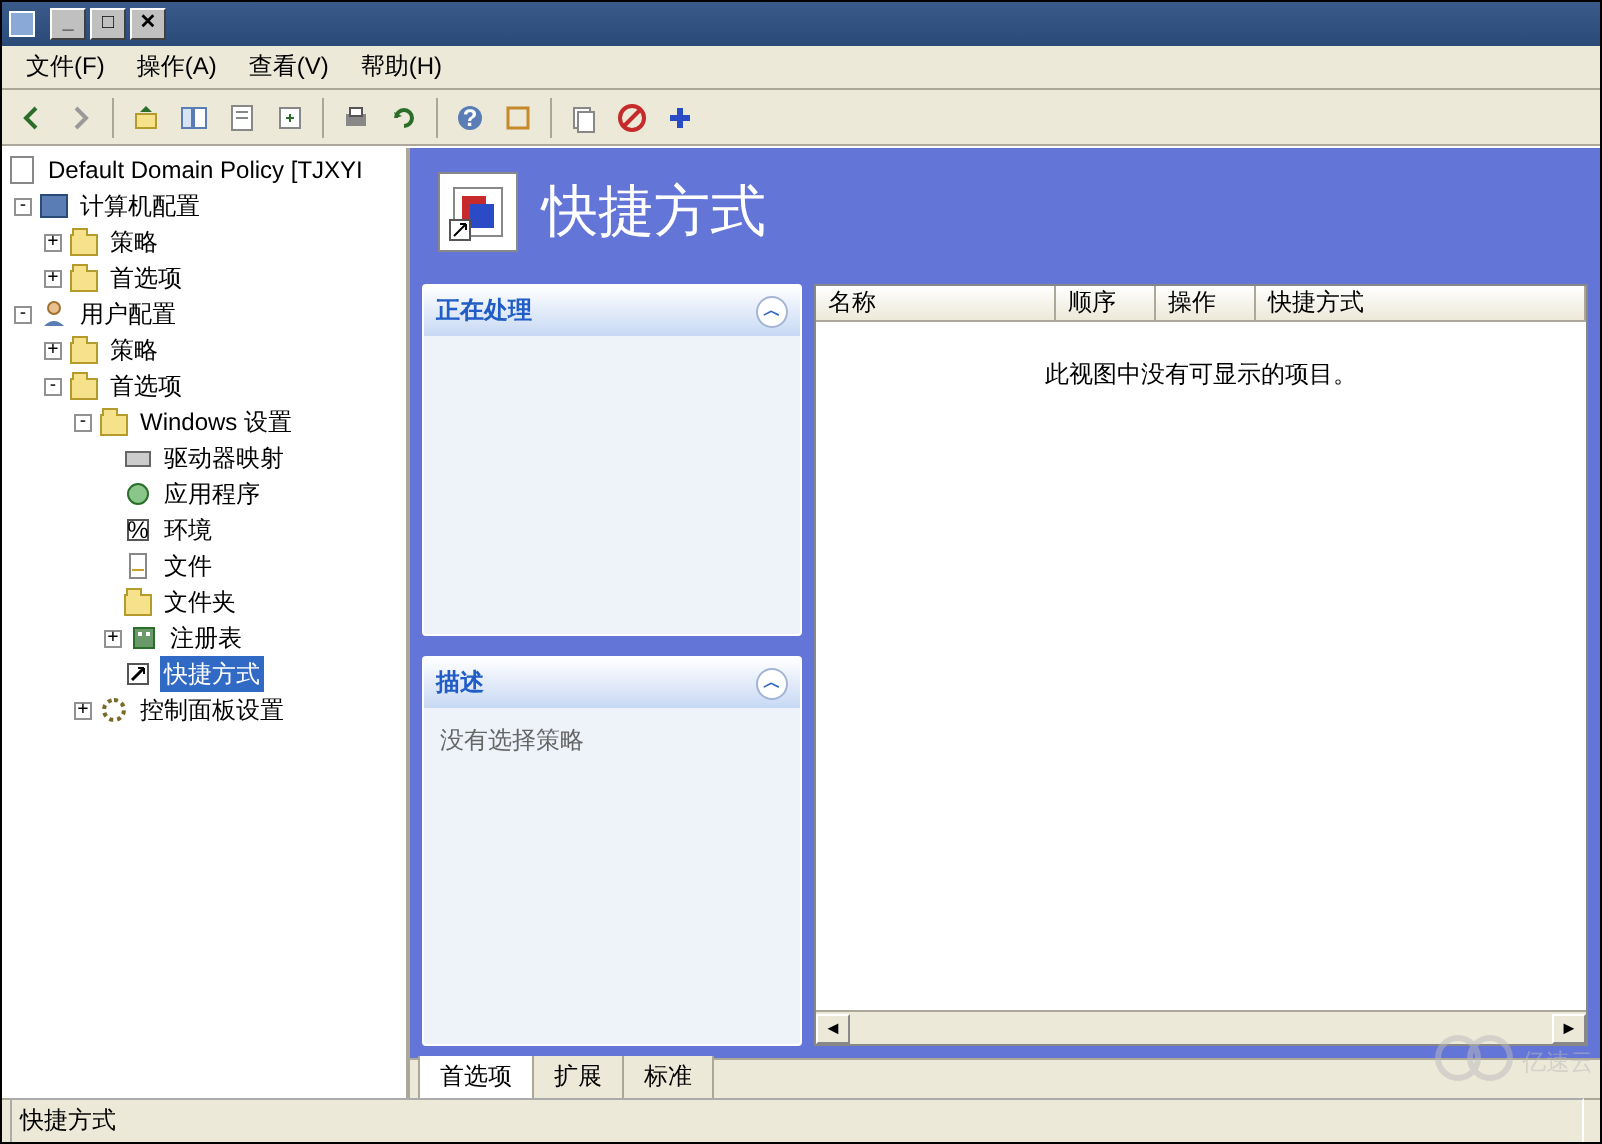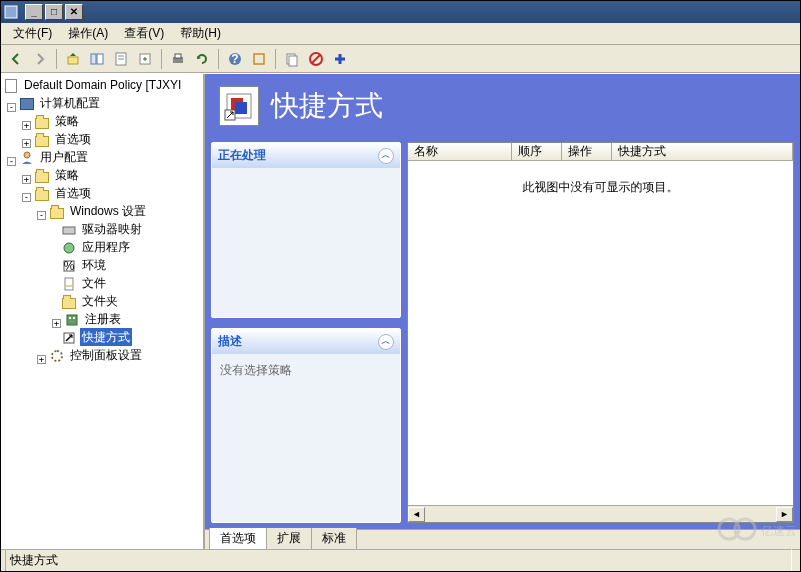--- a/index.html
+++ b/index.html
@@ -20,21 +20,21 @@
 .toolbar { background: #ece9d8; height: 28px; display: flex; align-items: center; padding: 2px 4px; border-bottom: 1px solid #aca899; gap: 2px; }
 .toolbtn { width: 22px; height: 22px; display:flex; align-items:center; justify-content:center; border: 1px solid transparent; }
 .toolsep { width: 1px; height: 20px; background: #aca899; margin: 0 3px; }
 .toolbtn svg { width:16px; height:16px; }
 
 
 .main { flex: 1; display: flex; overflow: hidden; border-top: 1px solid #fff; }
 
 
 .treepanel { width: 204px; border-right: 2px inset #aca899; background: #fff; overflow: auto; padding: 2px; }
-.treenode { white-space: nowrap; line-height: 16px; display:flex; align-items:flex-end; height:18px;}
+.treenode { white-space: nowrap; line-height: 16px; display:flex; align-items:center; height:18px;}
 .treenode .expander { width:9px; height:9px; border:1px solid #919191; display:inline-flex; align-items:center; justify-content:center; font-size:9px; line-height:1; margin-right:3px; background:#fff; color:#000; font-family: monospace; cursor:default;}
 .treenode .spacer { display:inline-block; }
 .treenode .nicon { width:16px; height:16px; margin-right:3px; display:inline-flex; align-items:center; justify-content:center; flex-shrink:0;}
 .treenode .label { padding: 1px 2px; }
 .treenode.selected .label { background:#316ac5; color:#fff; }
 
 
 .rightpanel { flex:1; display:flex; flex-direction:column; background:#fff; position:relative; overflow:hidden;}
 .rightcontent { flex:1; background:#6375d6; padding: 6px; display:flex; flex-direction:column; gap:6px; overflow:hidden;}
 
@@ -358,21 +358,21 @@
             <div class="card-header">
               <span>描述</span>
               <span class="collapse">︿</span>
             </div>
             <div class="card-body" style="height:168px">没有选择策略</div>
           </div>
         </div>
 
         <div class="listwrap">
           <div class="listheader">
-            <div class="col" style="width:104px">名称</div>
+            <div class="col" style="width:120px">名称</div>
             <div class="col" style="width:50px">顺序</div>
             <div class="col" style="width:50px">操作</div>
             <div class="col" style="flex:1">快捷方式</div>
           </div>
           <div class="listbody">
             <div class="emptymsg">此视图中没有可显示的项目。</div>
           </div>
           <div class="hscroll">
             <div class="sbtn">◄</div>
             <div class="strack"></div>

